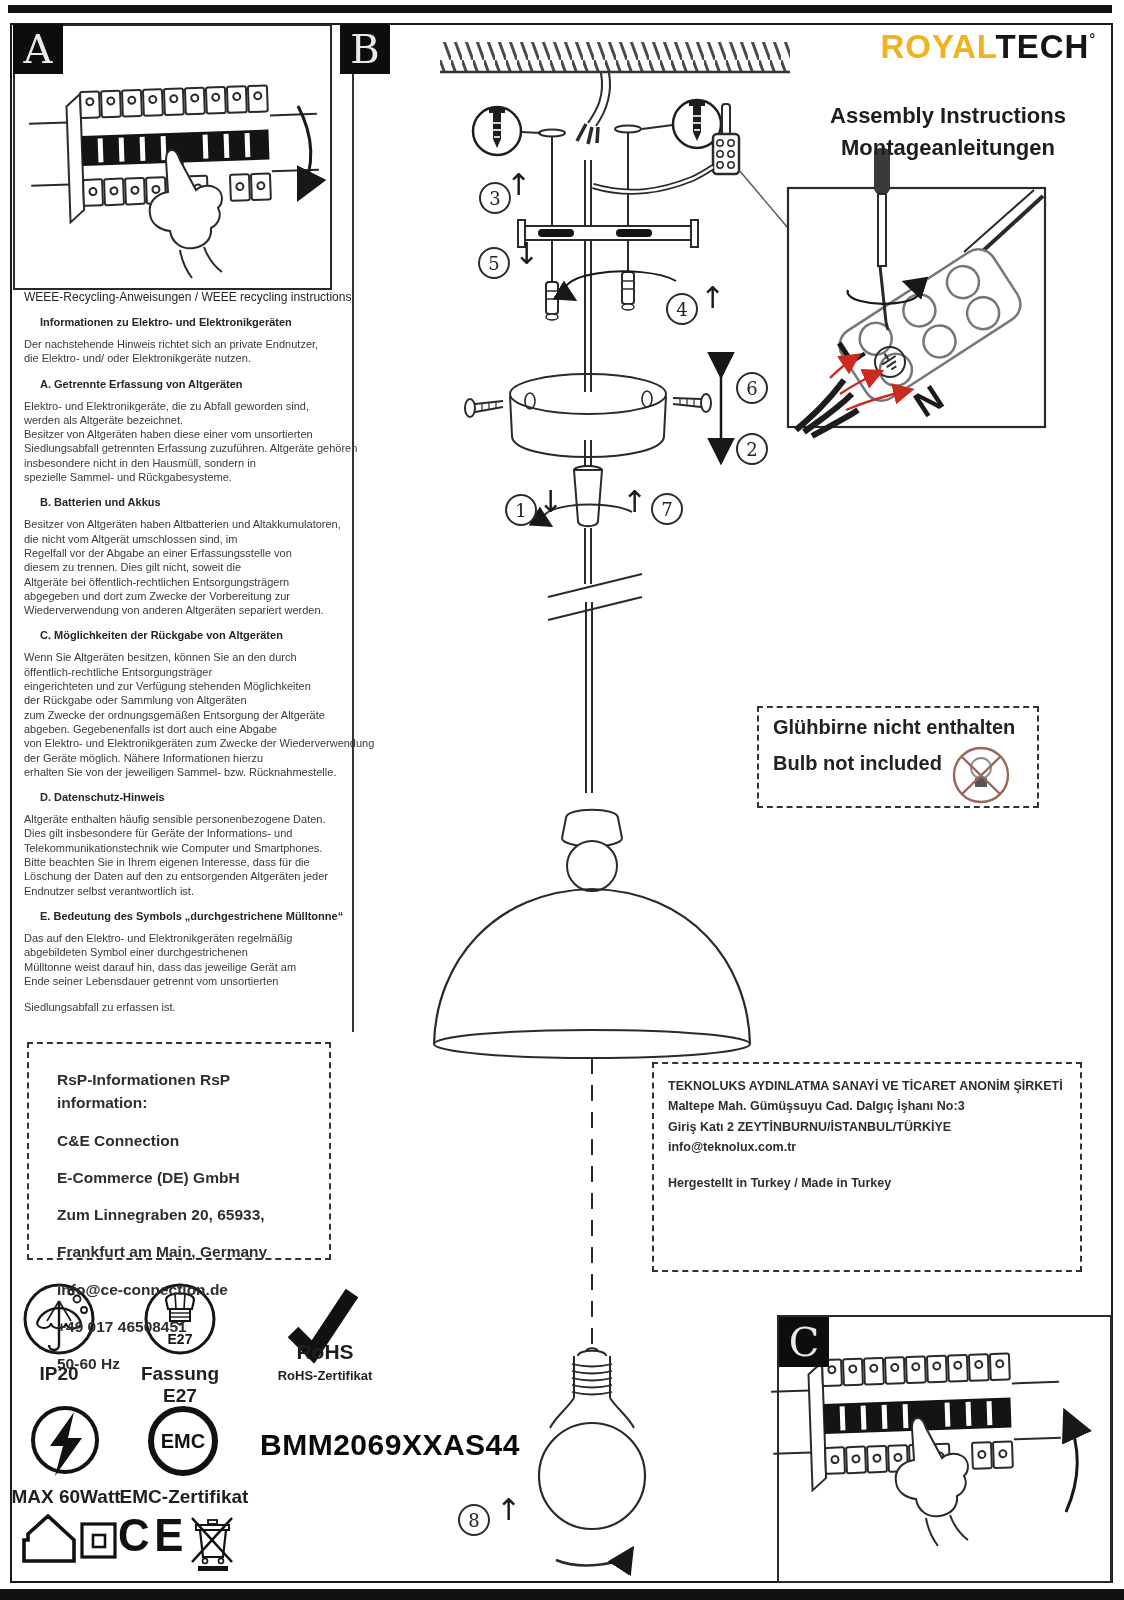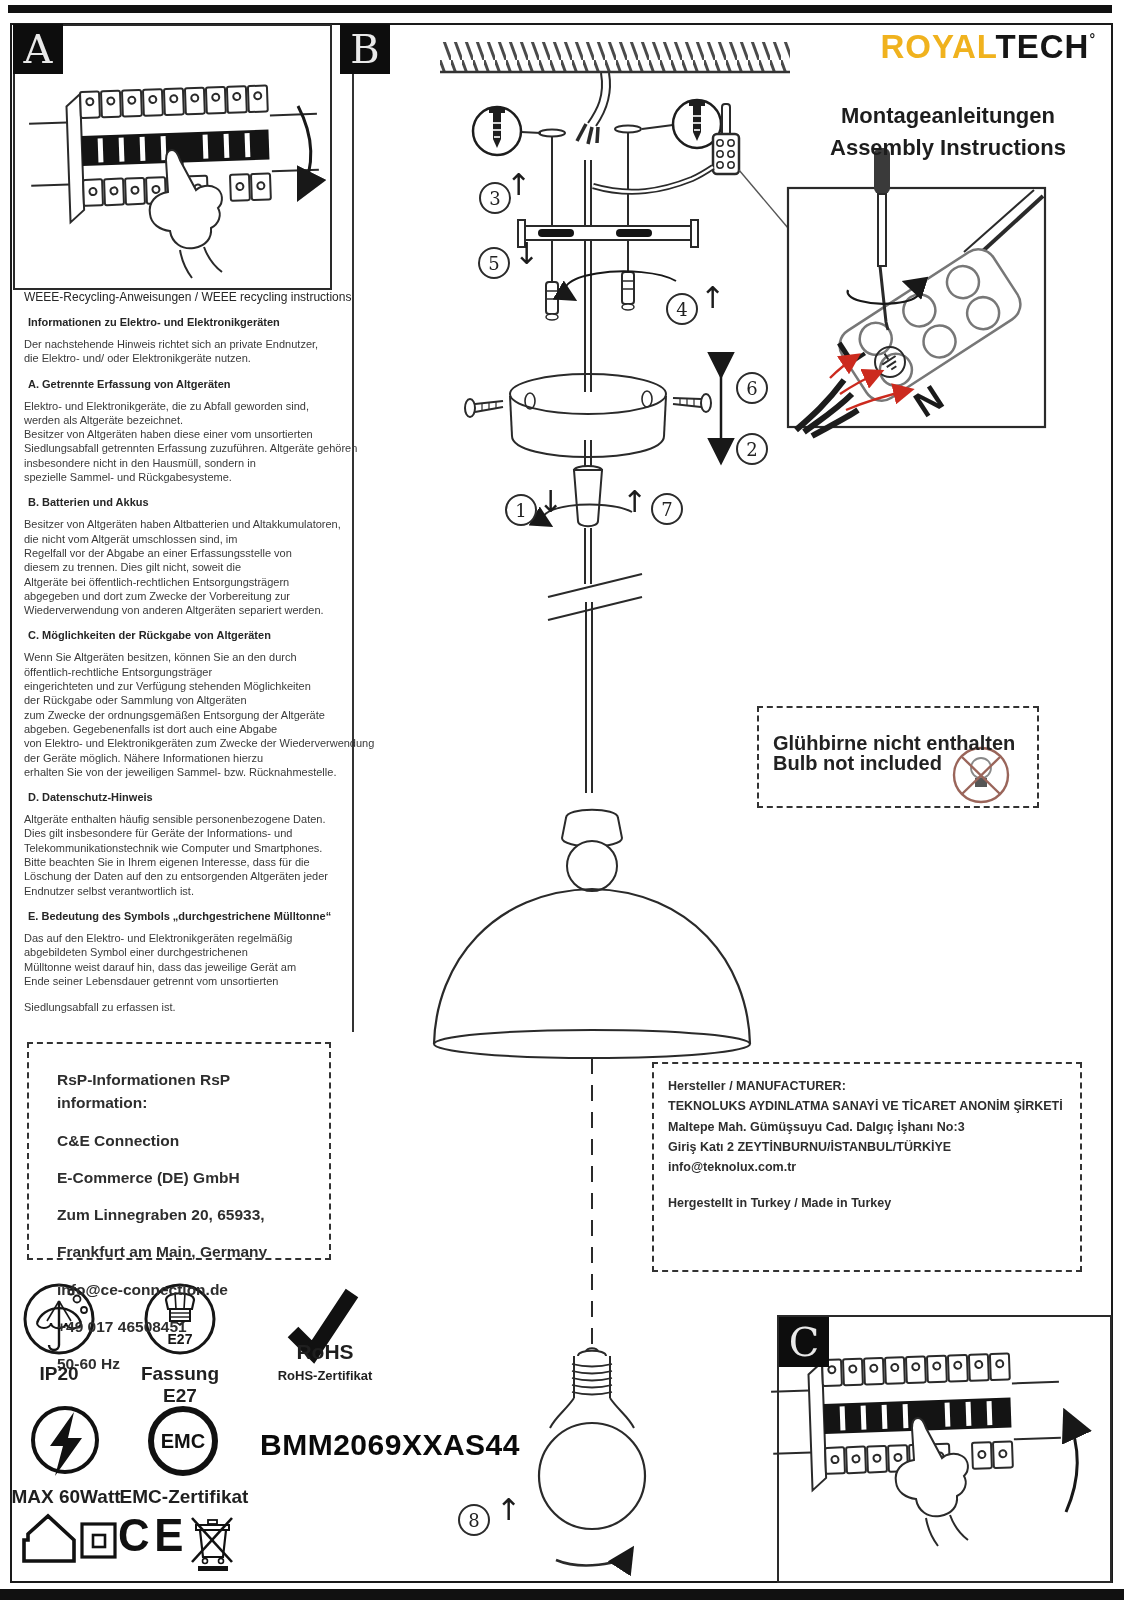--- a/index.html
+++ b/index.html
@@ -16,25 +16,25 @@
   .art{position:absolute;left:0;top:0;pointer-events:none;}
   svg text{font-family:"Liberation Sans",sans-serif;}
   .logo{position:absolute;left:800px;top:28px;width:296px;text-align:right;
         font-size:33px;font-weight:bold;letter-spacing:1px;white-space:nowrap;}
   .logo .royal{color:#f0b21e;} .logo .tech{color:#161616;}
   .logo .reg{font-size:14px;vertical-align:14px;color:#161616;}
   .titles{position:absolute;left:800px;top:100px;width:296px;text-align:center;
           font-size:22px;font-weight:600;line-height:1.45;color:#1d1d1d;}
   .weee{position:absolute;left:24px;top:290px;width:428px;color:#3a3a3a;}
   .weee-t{font-size:12px;font-weight:normal;color:#262626;margin:0 0 8px 0;}
-  .weee-h{font-size:11px;font-weight:bold;color:#262626;margin:12px 0 9px 4px;}
+  .weee-h{font-size:11px;font-weight:bold;color:#262626;margin:12px 0 9px 16px;}
   .weee-p{font-size:11px;line-height:1.3;margin:0;white-space:pre-line;}
   .dashbox{position:absolute;border:2px dashed #333;background:transparent;}
   .bulbnote{left:757px;top:706px;width:278px;height:98px;}
-  .bulbnote .l1{position:absolute;left:14px;top:24px;font-size:20px;font-weight:600;color:#222;}
+  .bulbnote .l1{position:absolute;left:14px;top:8px;font-size:20px;font-weight:600;color:#222;}
   .bulbnote .l2{position:absolute;left:14px;top:44px;font-size:20px;font-weight:600;color:#222;}
   .rsp{left:27px;top:1042px;width:304px;height:218px;padding:10px 0 0 14px;box-sizing:border-box;}
   .rsp p{margin:14px;font-size:15.5px;font-weight:bold;color:#2e2e2e;line-height:1.5;}
   .rsp .freq{margin-top:10px;}
   .manu{left:652px;top:1062px;width:430px;height:210px;padding:12px 0 0 14px;box-sizing:border-box;}
   .manu p{margin:0;font-size:12.5px;font-weight:bold;color:#2e2e2e;line-height:1.62;}
   .manu .made{margin-top:16px;}
   .circ{position:absolute;width:28px;height:28px;border:2px solid #2b2b2b;border-radius:50%;
         display:flex;align-items:center;justify-content:center;
         font-family:"DejaVu Serif",serif;font-size:18px;color:#222;}
@@ -403,22 +403,22 @@
     </div>
   <div class="boxC"></div>
   <div class="plabel" style="left:779px;top:1317px;">
       <span>C</span>
     </div>
 
   <div class="logo">
     <span class="royal">ROYAL</span><span class="tech">TECH</span><span class="reg">°</span>
   </div>
   <div class="titles">
+    <div>Assembly Instructions</div>
     <div>Montageanleitungen</div>
-    <div>Assembly Instructions</div>
   </div>
 
   <div class="weee">
     <p class="weee-t">WEEE-Recycling-Anweisungen / WEEE recycling instructions</p>
     <p class="weee-h">Informationen zu Elektro- und Elektronikgeräten</p>
     <p class="weee-p">Der nachstehende Hinweis richtet sich an private Endnutzer,
 die Elektro- und/ oder Elektronikgeräte nutzen.</p>
     <p class="weee-h">A. Getrennte Erfassung von Altgeräten</p>
     <p class="weee-p">Elektro- und Elektronikgeräte, die zu Abfall geworden sind,
 werden als Altgeräte bezeichnet.
@@ -469,21 +469,20 @@
     <p>C&amp;E Connection</p>
     <p>E-Commerce (DE) GmbH</p>
     <p>Zum Linnegraben 20, 65933,</p>
     <p>Frankfurt am Main, Germany</p>
     <p>info@ce-connection.de</p>
     <p>+49 017 46508451</p>
     <p class="freq">50-60 Hz</p>
   </div>
 
   <div class="dashbox manu">
-    <p>Hersteller / MANUFACTURER:</p>
     <p>TEKNOLUKS AYDINLATMA SANAYİ VE TİCARET ANONİM ŞİRKETİ</p>
     <p>Maltepe Mah. Gümüşsuyu Cad. Dalgıç İşhanı No:3</p>
     <p>Giriş Katı 2 ZEYTİNBURNU/İSTANBUL/TÜRKİYE</p>
     <p>info@teknolux.com.tr</p>
     <p class="made">Hergestellt in Turkey / Made in Turkey</p>
   </div>
 
   <span class="clabel" style="left:25px;top:1363px;width:68px;font-size:19px;">IP20</span>
   <span class="clabel" style="left:128px;top:1363px;width:104px;font-size:19px;">Fassung E27</span>
   <span class="clabel" style="left:293px;top:1340px;width:64px;font-size:21px;">RoHS</span>

